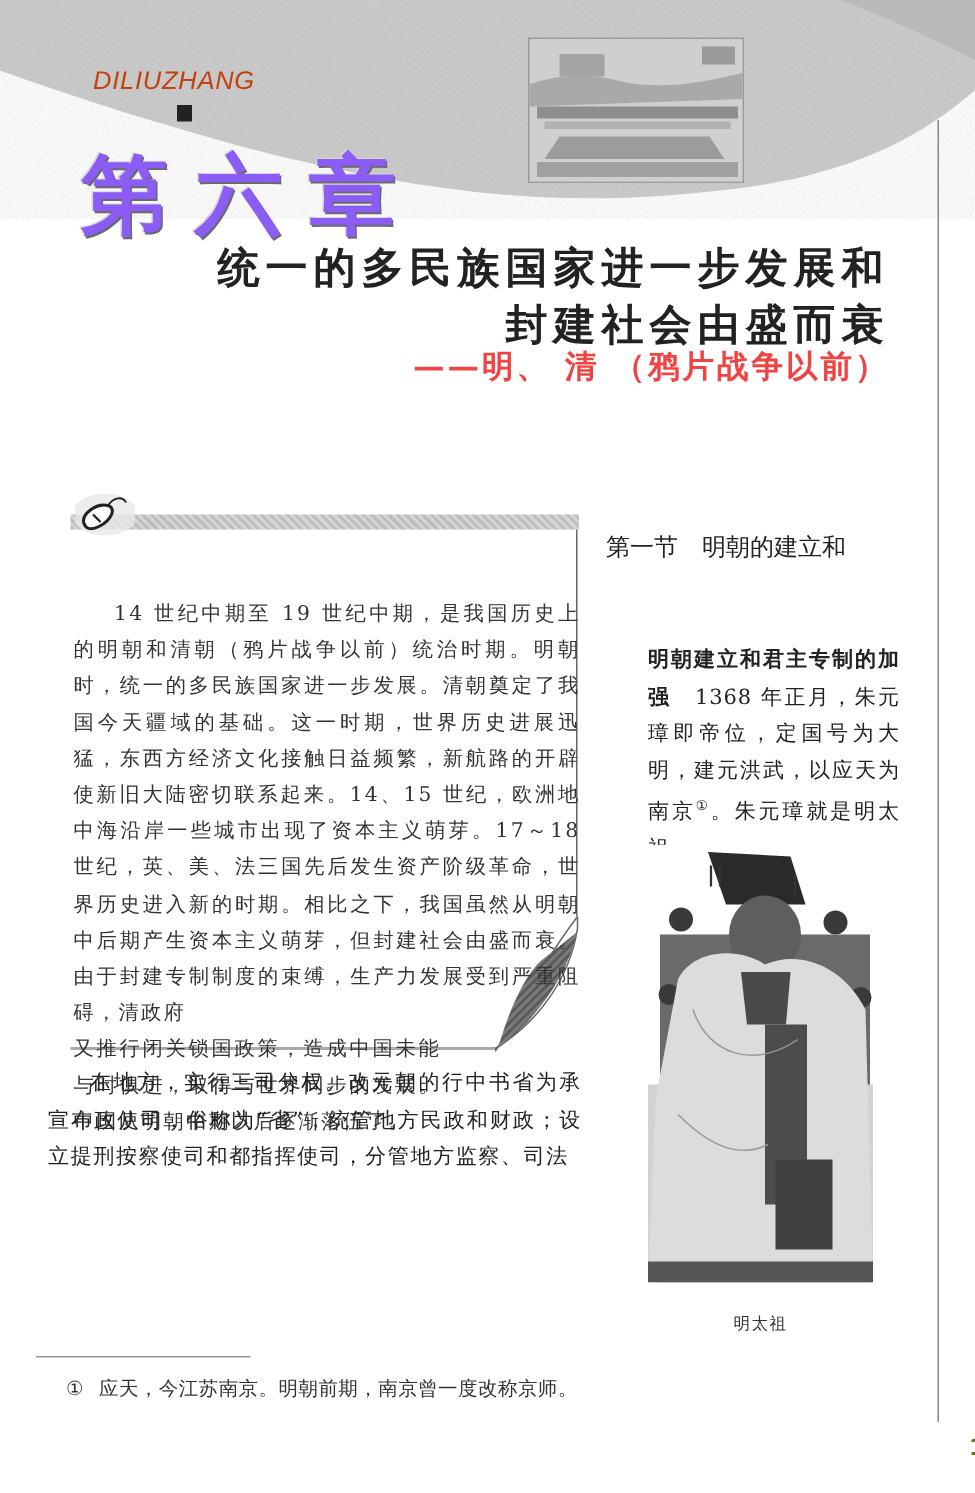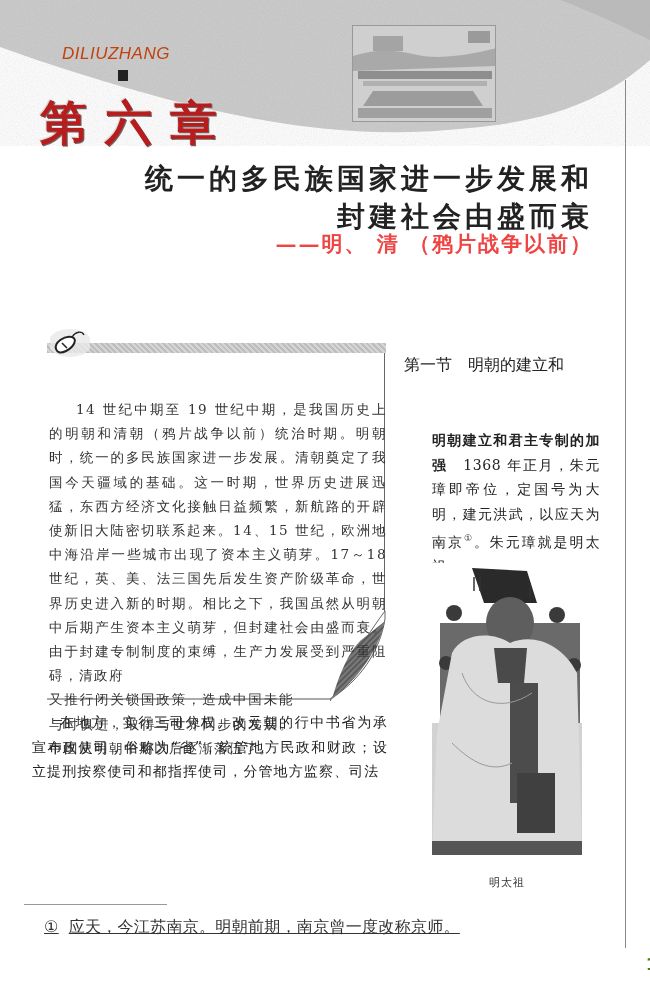--- a/index.html
+++ b/index.html
@@ -5,21 +5,21 @@
   * { margin:0; padding:0; box-sizing:border-box; }
   html, body { width:650px; height:995px; background:#fff; overflow:hidden; }
   body { position:relative; font-family:"DejaVu Serif","Liberation Serif",serif; color:#222; }
 
   
   .wave { position:absolute; left:0; top:0; width:650px; height:200px; }
   .right-rule { position:absolute; left:625px; top:80px; width:1px; height:868px; background:#888; }
 
   .pinyin { position:absolute; left:62px; top:44px; font-family:Liberation Sans, sans-serif; font-style:italic; font-size:17px; color:#c2410c; letter-spacing:0.5px; }
   .square { position:absolute; left:118px; top:70px; width:10px; height:11px; background:#222; }
-  .chapter { position:absolute; left:40px; top:92px; font-family:"DejaVu Serif","Liberation Serif",serif; font-size:47px; font-weight:bold; color:#b91c1c; letter-spacing:18px;
+  .chapter { position:absolute; left:54px; top:92px; font-family:"DejaVu Serif","Liberation Serif",serif; font-size:58px; font-weight:bold; color:#8b5cf6; letter-spacing:18px;
     text-shadow:1px 1px 0 #6a6a6a, -1px -1px 0 #d8d8d8; }
 
   .illus { position:absolute; left:352px; top:25px; width:144px; height:97px; border:1px solid #999; background:#c9c9c9; overflow:hidden; }
 
   .title { position:absolute; right:57px; top:160px; text-align:right; font-family:"DejaVu Serif","Liberation Serif",serif; font-weight:bold; font-size:28px; line-height:38px; color:#222; letter-spacing:4px;margin-left:44px; }
   .subtitle { position:absolute; right:57px; top:230px; font-family:"DejaVu Serif","Liberation Serif",serif; font-weight:bold; font-size:21px; color:#ef4444; letter-spacing:2px; }
 
   
   .intro { position:absolute; left:47px; top:343px; width:340px; height:358px; }
   .intro-bar { position:absolute; left:0; top:0; width:339px; height:10px; background:repeating-linear-gradient(45deg,#bdbdbd 0 2px,#d5d5d5 2px 4px); }
@@ -41,21 +41,21 @@
   .section-title .gap { display:inline-block; width:16px; }
   .right-body { position:absolute; left:404px; top:428px; width:196px; font-size:14px; line-height:24.5px; color:#222; letter-spacing:0.6px; text-align:justify; }
   .right-body .bold { font-family:"DejaVu Sans","Liberation Sans",sans-serif; font-weight:bold; }
   .right-body .lead { padding-left:2em; }
   sup { font-size:9px; }
 
   .portrait { position:absolute; left:432px; top:563px; width:150px; height:292px; }
   .caption { position:absolute; left:489px; top:875px; font-size:11px; color:#333; letter-spacing:1px; }
 
   .fn-rule { position:absolute; left:24px; top:904px; width:143px; height:1px; background:#999; }
-  .footnote { position:absolute; left:44px; top:917px; font-size:16px; color:#333; letter-spacing:0.3px;text-decoration:underline; }
+  .footnote { position:absolute; left:44px; top:917px; font-size:13px; color:#333; letter-spacing:0.3px; }
   .footnote .mark { margin-right:10px; }
   .page-num { position:absolute; left:646px; top:956px; font-family:"DejaVu Sans","Liberation Sans",sans-serif; font-weight:bold; font-size:15px; color:#4d7c0f; }
 </style>
 </head>
 <body>
 
 <svg class="wave" viewBox="0 0 650 200" preserveAspectRatio="none">
   <defs>
     <filter id="grain">
         <feTurbulence type="fractalNoise" baseFrequency="0.9" numOctaves="2" result="n"></feTurbulence>

